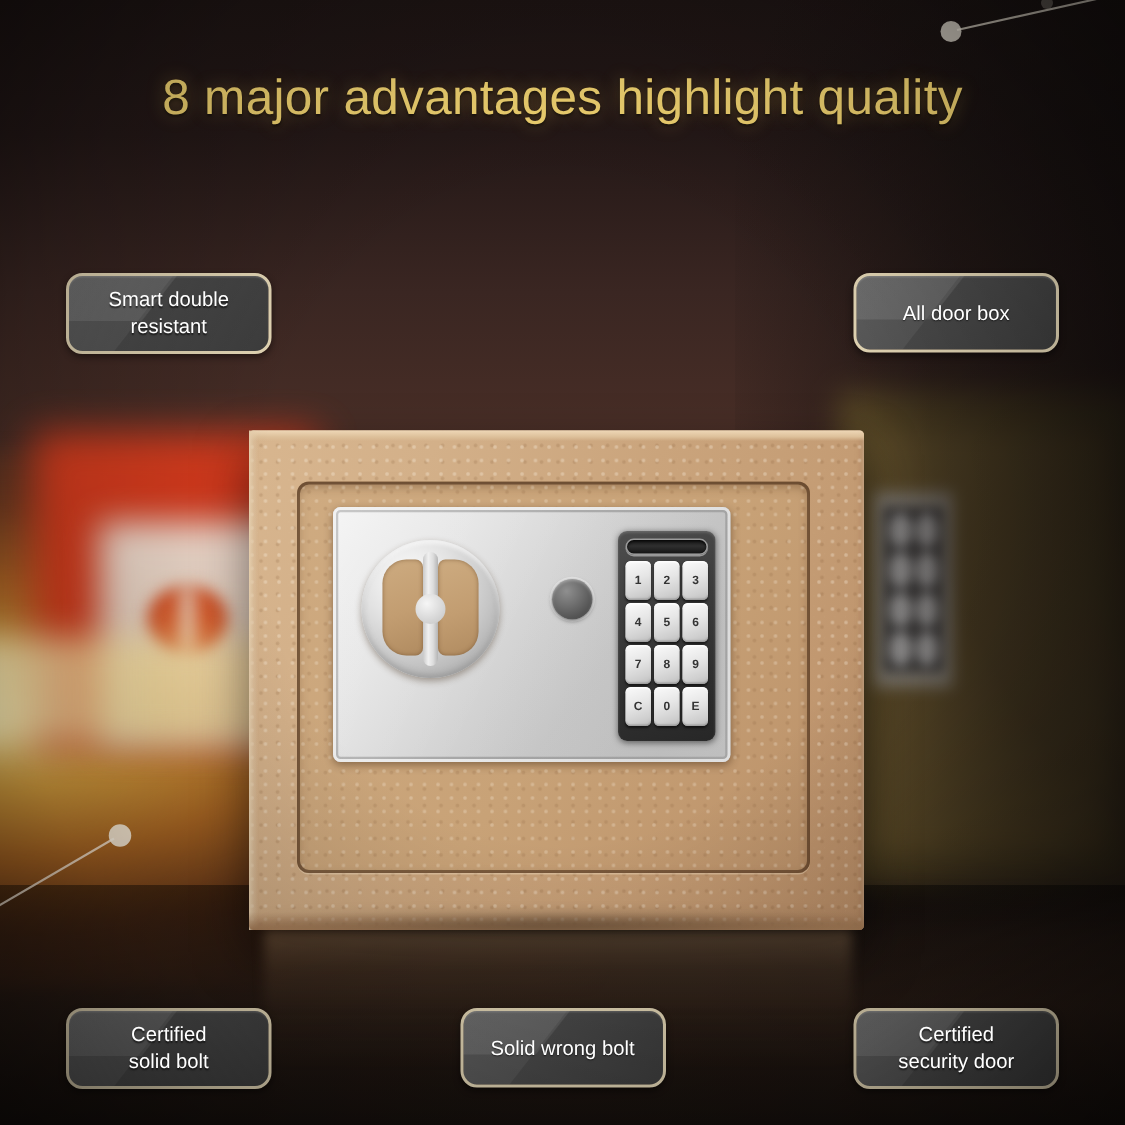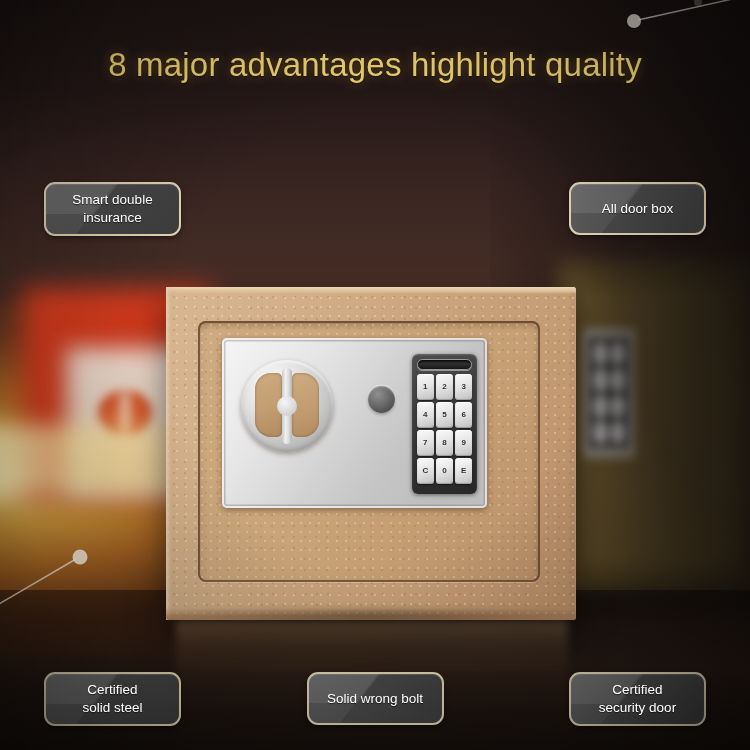--- a/index.html
+++ b/index.html
@@ -555,21 +555,21 @@
     <circle cx="80" cy="17" r="7.5" fill="rgba(250,242,228,0.88)"></circle>
   </svg>
 
   <div class="title">8 major advantages highlight quality</div>
 
   <div class="badge-row badge-row-top">
 
     <div class="badge">
       <div>
         <span>Smart double</span>
-        <span>insurance</span>
+        <span>resistant</span>
       </div>
     </div>
 
 
 
     <div class="badge">
       <div>
         <span>All door box</span>
 
       </div>
@@ -621,21 +621,21 @@
   </div>
 
   <div class="safe-contact-shadow"></div>
   <div class="safe-reflection"></div>
 
   <div class="badge-row badge-row-bottom">
 
     <div class="badge">
       <div>
         <span>Certified</span>
-        <span>solid steel</span>
+        <span>solid bolt</span>
       </div>
     </div>
 
     <div class="badge">
       <div>
         <span>Solid wrong bolt</span>
 
       </div>
     </div>
 

